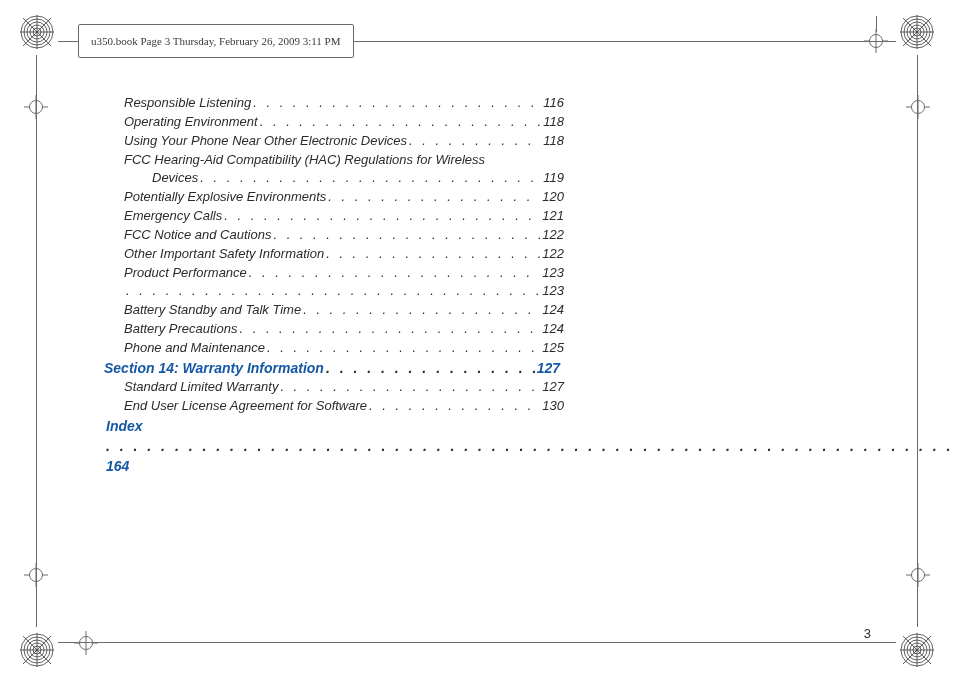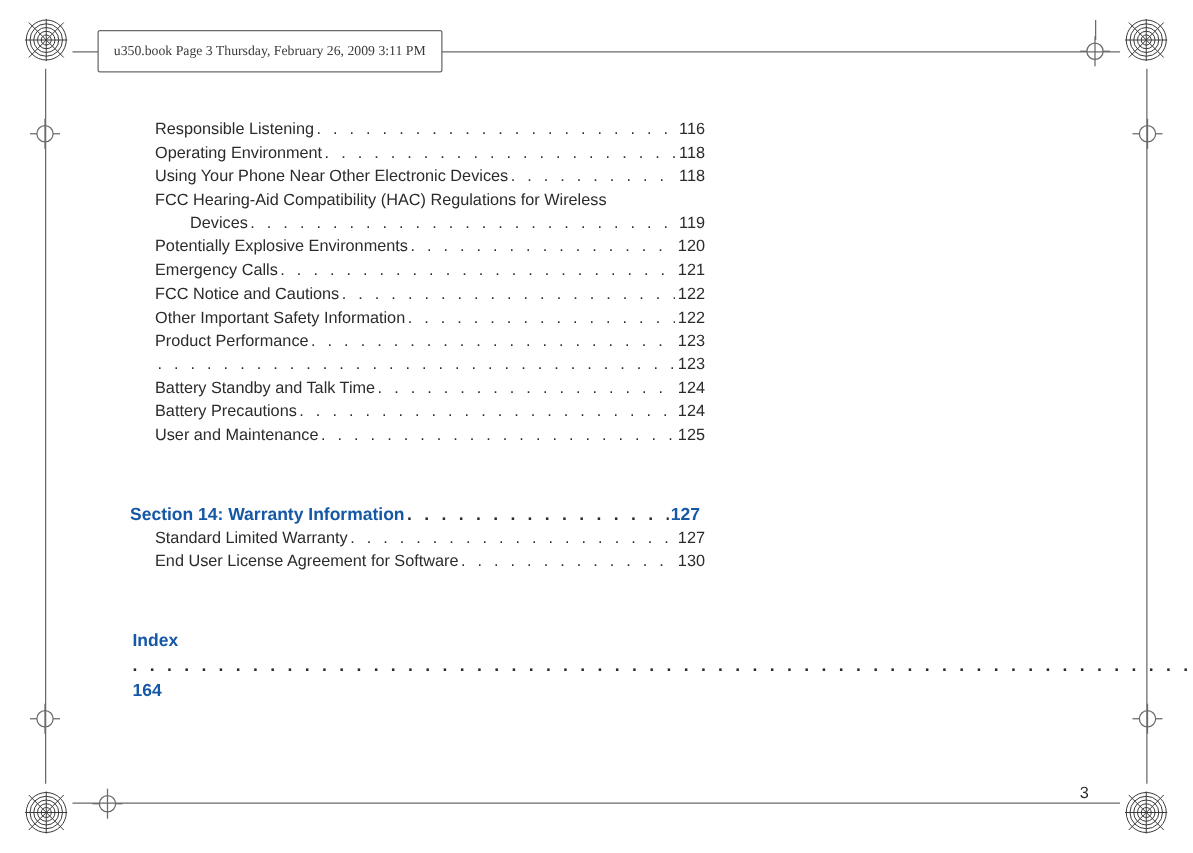--- a/index.html
+++ b/index.html
@@ -40,20 +40,21 @@
     background:var(--bg);
     font-family:"Times New Roman",Times,serif;
     font-size:11px;color:var(--ink-mid);
     white-space:nowrap;
   }
   
   .page{
     position:absolute;
     left:124px; top:94px;
     width:440px;
+    font-style:italic;
   }
   .toc-line{
     display:flex;align-items:baseline;
     font-size:13px;
     line-height:1.45;
     color:var(--ink);
     white-space:nowrap;
   }
   .toc-line.cont{padding-left:28px;align-items:flex-end;}
   .toc-title{flex:0 0 auto;}
@@ -66,21 +67,20 @@
   }
   .leaders:before{
     content:". . . . . . . . . . . . . . . . . . . . . . . . . . . . . . . . . . . . . . . . . . . . . . . . . . . . . . . . . . . . . . . . . . . . . .";
     white-space:nowrap;
   }
   .toc-page{flex:0 0 auto;}
   .section{
     color:var(--blue);
     font-weight:700;
     font-size:14px;
-    margin-top:43px;
   }
   .section .toc-page{font-weight:700;}
   .folio{
     position:absolute;
     right:83px; bottom:41px;
     font-size:13px;color:var(--ink);
   }
 </style>
 </head>
 <body>
@@ -232,21 +232,21 @@
       <span class="toc-title">Battery Standby and Talk Time</span>
       <span class="leaders"></span>
       <span class="toc-page">124</span>
     </div>
     <div class="toc-line">
       <span class="toc-title">Battery Precautions</span>
       <span class="leaders"></span>
       <span class="toc-page">124</span>
     </div>
     <div class="toc-line">
-      <span class="toc-title">User and Maintenance</span>
+      <span class="toc-title">Phone and Maintenance</span>
       <span class="leaders"></span>
       <span class="toc-page">125</span>
     </div>
     <div class="toc-line section" style="width: 456px; margin-left: -20px;">
       <span class="toc-title">Section 14:  Warranty Information</span>
       <span class="leaders"></span>
       <span class="toc-page">127</span>
     </div>
     <div class="toc-line">
       <span class="toc-title">Standard Limited Warranty</span>

